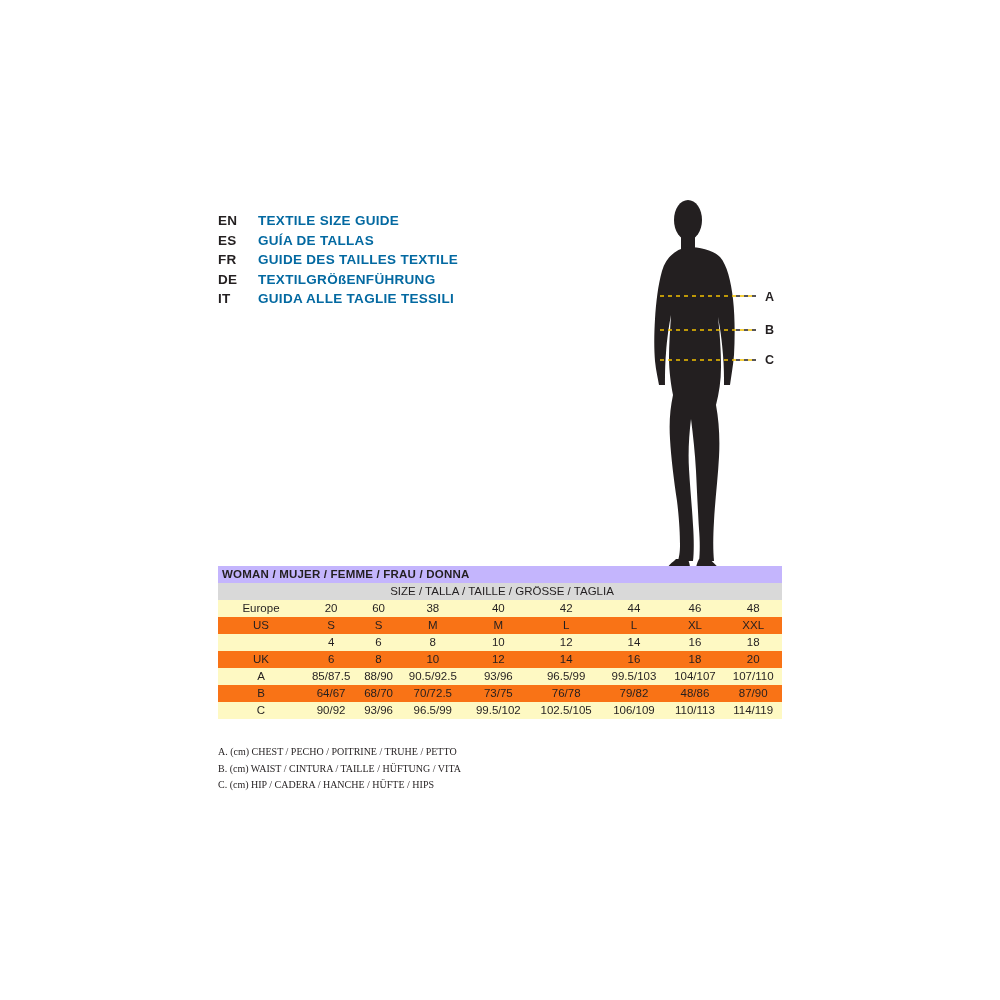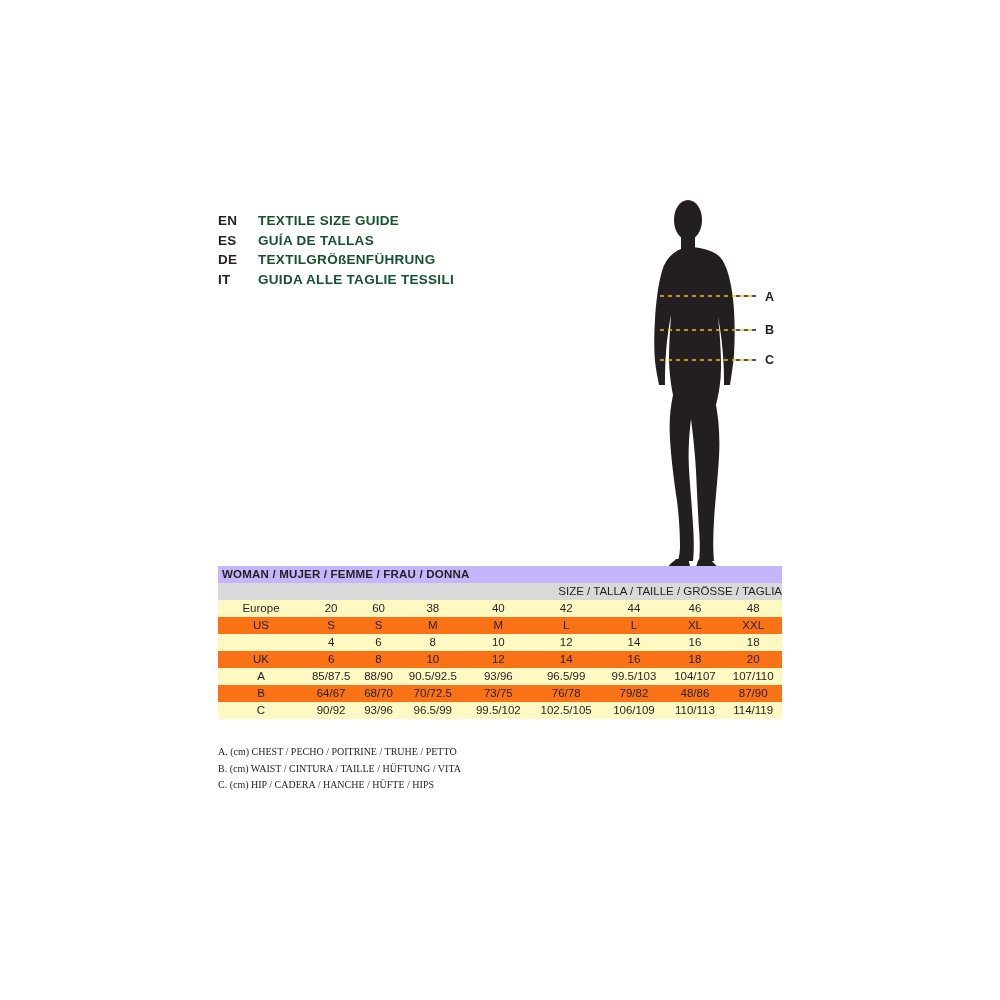--- a/index.html
+++ b/index.html
@@ -40,21 +40,21 @@
     flex: 0 0 40px;
     font-size: 13.5px;
     font-weight: bold;
     letter-spacing: 0.2px;
     color: #231f20;
   }
   .title-text {
     font-size: 13.5px;
     font-weight: bold;
     letter-spacing: 0.3px;
-    color: #14532d;
+    color: #0369a1;
     white-space: nowrap;
   }
 
   
   .figure {
     position: absolute;
     left: 640px;
     top: 195px;
     width: 150px;
     height: 390px;
@@ -99,21 +99,21 @@
   }
   tr.band-title td {
     background: #c4b5fd;
     font-weight: bold;
     text-align: left;
     padding-left: 4px;
     letter-spacing: 0.2px;
   }
   tr.band-sub td {
     background: #d9d9d9;
-    text-align: right;
+    text-align: center;
     padding-left: 4px;
   }
   tr.shade td { background: #fef9c3; }
   tr.plain td { background: #f97316; }
 
   
   .legend {
     position: absolute;
     left: 218px;
     top: 744px;
@@ -133,20 +133,24 @@
 <div class="page">
 
   <div class="titles">
     <div class="title-row">
       <div class="title-lang">EN</div>
       <div class="title-text">TEXTILE SIZE GUIDE</div>
     </div>
     <div class="title-row">
       <div class="title-lang">ES</div>
       <div class="title-text">GUÍA DE TALLAS</div>
+    </div>
+    <div class="title-row">
+      <div class="title-lang">FR</div>
+      <div class="title-text">GUIDE DES TAILLES TEXTILE</div>
     </div>
     <div class="title-row">
       <div class="title-lang">DE</div>
       <div class="title-text">TEXTILGRÖßENFÜHRUNG</div>
     </div>
     <div class="title-row">
       <div class="title-lang">IT</div>
       <div class="title-text">GUIDA ALLE TAGLIE TESSILI</div>
     </div>
   </div>

